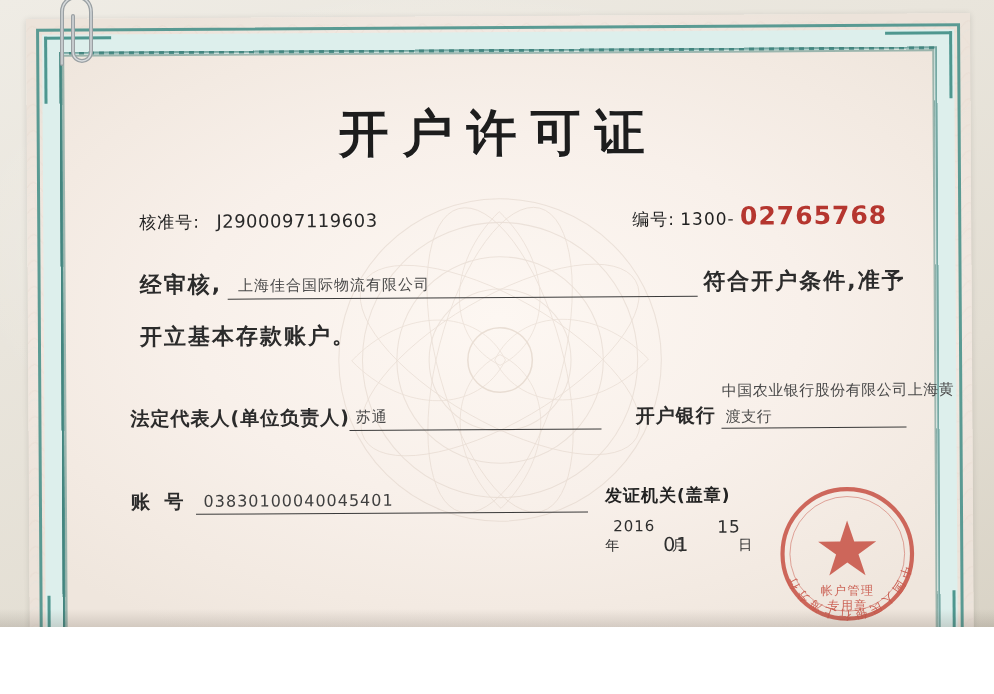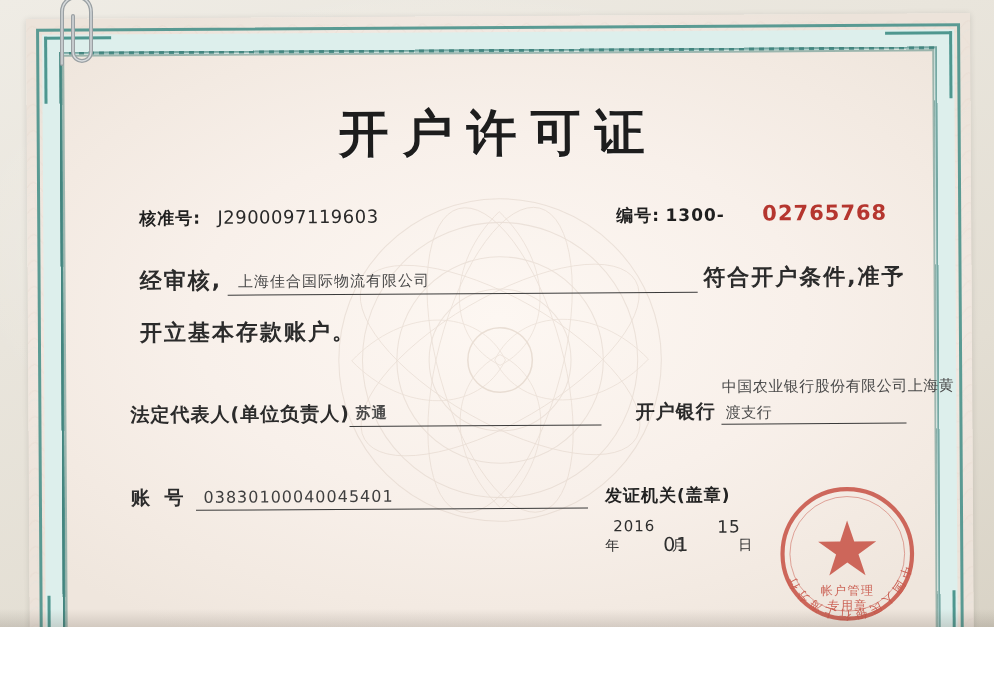--- a/index.html
+++ b/index.html
@@ -127,37 +127,36 @@
 
   .row-numbers {
     display: flex;
     justify-content: space-between;
     align-items: baseline;
     margin-top: 36px;
     padding: 0 28px 0 56px;
     font-size: 17px;
   }
   .label-bold {
-    font-weight: 700;
+    font-weight: 400;
     letter-spacing: 1px;
     color: #1f1f1f;
   }
   .approval-value {
     font-family: "DejaVu Sans", sans-serif;
     font-size: 18px;
     letter-spacing: .5px;
     color: #2a2a2a;
     margin-left: 11px;
   }
   .serial-red {
     color: #b5362f;
-    font-size: 21px;
+    font-size: 25px;
     letter-spacing: 1px;
     font-weight: 600;
-    margin-left: 32px;
   }
 
   .para {
     margin-top: 36px;
     padding: 0 10px 0 56px;
     font-size: 22px;
     font-weight: 700;
     letter-spacing: 2px;
     display: flex;
     align-items: flex-end;
@@ -201,21 +200,21 @@
     width: 252px;
     border-bottom: 1.5px solid #3a3a3a;
     height: 24px;
     margin-right: 34px;
   }
   .rep-line .handwriting {
     position: absolute;
     left: 6px;
     bottom: 3px;
     font-size: 15px;
-    font-weight: 700;
+    font-weight: 400;
     letter-spacing: 1px;
     color: #4a4a4a;
   }
   .bank-line {
     position: relative;
     flex: 1;
     border-bottom: 1.5px solid #3a3a3a;
     height: 24px;
     margin-left: 6px;
   }

